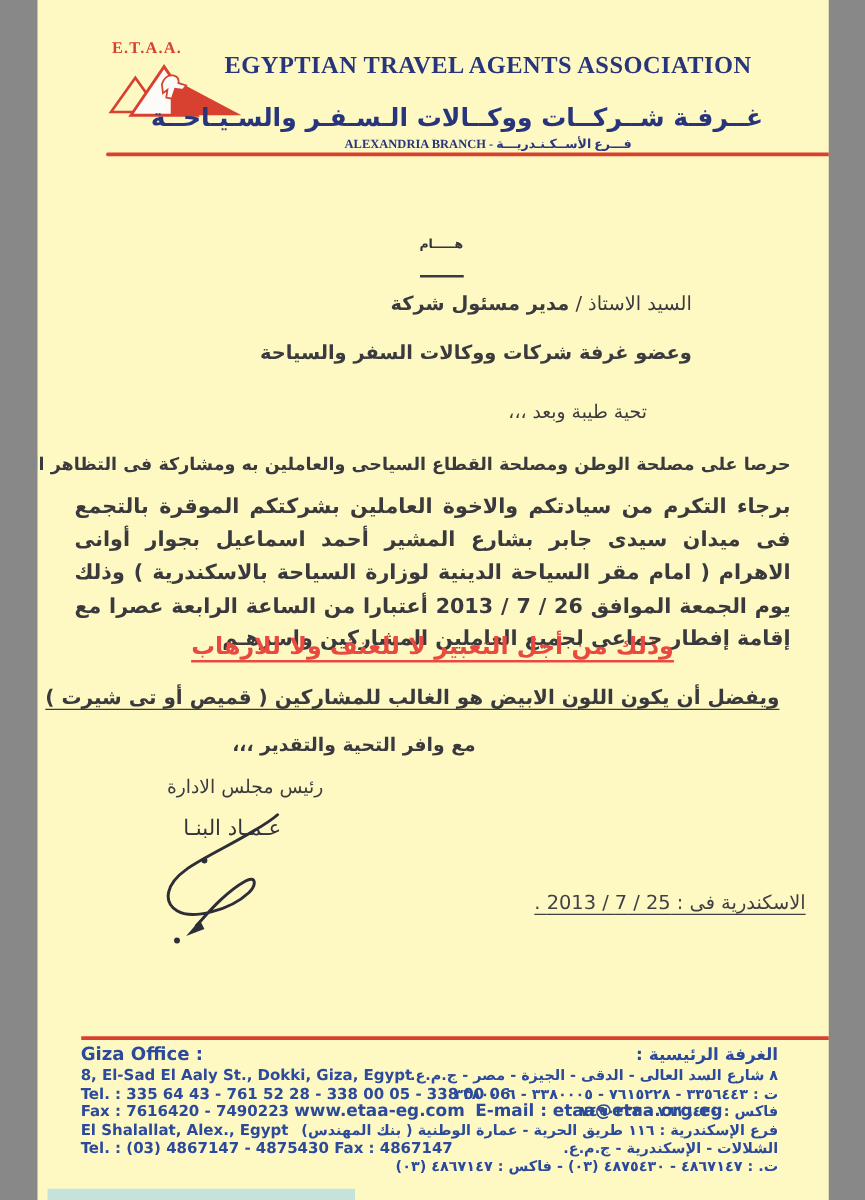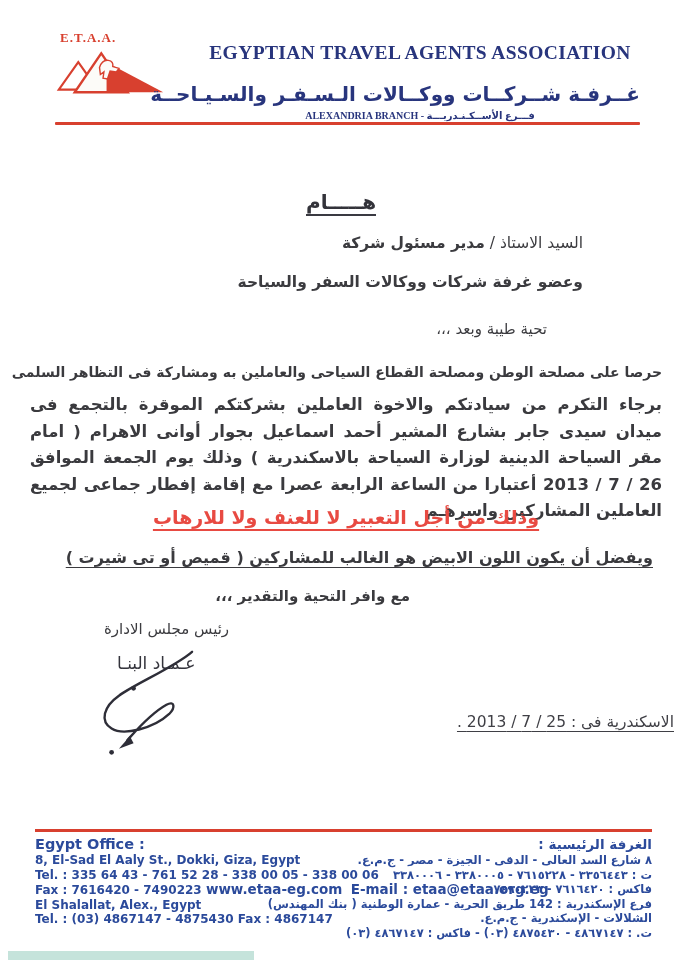--- a/index.html
+++ b/index.html
@@ -1,36 +1,36 @@
 <!DOCTYPE html>
 <html><head>
 <meta charset="utf-8">
 <style>
   html,body{margin:0;padding:0;background:#888;}
   .page{
     position:relative;
-    width:692px;height:960px;
+    width:633px;height:960px;
     margin:0 auto;
-    background:#ffffff;
+    background:#fef9c3;
     font-family:"DejaVu Sans",sans-serif;
     color:#3b3b3f;
     overflow:hidden;
   }
   
   .logo-block{position:absolute;left:52px;top:30px;width:120px;}
   .logo-acronym{color:#d8402f;font-family:"Liberation Serif",serif;font-weight:bold;font-size:13px;letter-spacing:1px;margin-left:8px;}
   .logo-pyramids{display:block;margin-top:2px;}
   .header-titles{position:absolute;right:52px;top:42px;width:440px;text-align:center;}
   .org-en{color:#28357d;font-family:"Liberation Serif",serif;font-weight:bold;font-size:19.5px;letter-spacing:.4px;white-space:nowrap;}
   .org-ar{color:#28357d;font-weight:bold;font-size:20px;direction:rtl;margin-top:18px;white-space:nowrap;}
   .branch-line{color:#28357d;font-weight:bold;font-size:10px;direction:rtl;margin-top:4px;white-space:nowrap;font-family:"Liberation Serif","DejaVu Sans",serif;}
   .header-rule{position:absolute;left:55px;top:122px;width:585px;height:3px;background:#d8402f;border-radius:1px;}
   
   .rtl{direction:rtl;}
-  .imp-heading{position:absolute;left:306px;top:190px;font-weight:bold;font-size:20px;color:#33333a;border-bottom:2.5px solid #3a3a42;padding-bottom:0;}
+  .imp-heading{position:absolute;left:306px;top:190px;font-weight:bold;font-size:10px;color:#33333a;border-bottom:2.5px solid #3a3a42;padding-bottom:19px;}
   .recipient1{position:absolute;right:109px;top:234px;font-size:15.5px;white-space:nowrap;}
   .recipient1 .role{font-weight:bold;}
   .recipient2{position:absolute;right:109px;top:273px;font-size:15.5px;white-space:nowrap;font-weight:bold;}
   .salutation{position:absolute;right:145px;top:320px;font-size:15px;font-weight:500;white-space:nowrap;}
   .intro-line{position:absolute;right:30px;top:364px;font-size:14px;font-weight:bold;white-space:nowrap;color:#3a3a3e;}
   .body-par{position:absolute;right:30px;left:30px;top:392px;font-size:16.5px;font-weight:bold;line-height:26.5px;text-align:justify;color:#3a3a3e;}
   .slogan{position:absolute;left:0;right:0;top:506px;text-align:center;font-size:19px;font-weight:bold;color:#e84a42;text-decoration:underline;text-underline-offset:5px;text-decoration-thickness:2px;}
   .dress-line{position:absolute;right:39px;top:548px;font-size:16px;font-weight:bold;text-decoration:underline;text-underline-offset:4px;white-space:nowrap;color:#3a3a3e;}
   .closing{position:absolute;right:282px;top:587px;font-size:15px;font-weight:bold;white-space:nowrap;color:#3a3a3e;}
   .signer-title{position:absolute;left:104px;top:620px;font-size:15px;white-space:nowrap;direction:rtl;}
@@ -90,36 +90,36 @@
     <polygon points="48,96 36,110 52,104" fill="#2e2e38"></polygon>
     <circle cx="52" cy="44" r="2.6" fill="#2e2e38"></circle>
     <circle cx="28" cy="114" r="2.6" fill="#2e2e38"></circle>
   </svg>
 
   <div class="date-line rtl">الاسكندرية فى : 25 / 7 / 2013 .</div>
 
   <div class="footer-rule"></div>
 
   <div class="footer-left">
-    <div class="f-title">Egypt Office :</div>
+    <div class="f-title">Giza Office :</div>
     <div class="f-line">8, El-Sad El Aaly St., Dokki, Giza, Egypt</div>
     <div class="f-line">Tel. : 335 64 43 - 761 52 28 - 338 00 05 - 338 00 06</div>
     <div class="f-line">
       <span>Fax : 7616420 - 7490223</span>
       <span class="f-big">www.etaa-eg.com</span>&nbsp;
       <span class="f-big">E-mail : </span><span class="f-big">etaa@etaa.org.eg</span>
     </div>
     <div class="f-line">El Shalallat, Alex., Egypt</div>
     <div class="f-line">Tel. : (03) 4867147 - 4875430 Fax : 4867147</div>
   </div>
 
   <div class="footer-right">
     <div class="f-title">الغرفة الرئيسية :</div>
     <div class="f-line">٨ شارع السد العالى - الدقى - الجيزة - مصر - ج.م.ع.</div>
     <div class="f-line">ت : ٣٣٥٦٤٤٣ - ٧٦١٥٢٢٨ - ٣٣٨٠٠٠٥ - ٣٣٨٠٠٠٦</div>
     <div class="f-line">فاكس : ٧٦١٦٤٢٠ - ٧٤٩٠٢٢٣</div>
-    <div class="f-line">فرع الإسكندرية : 142 طريق الحرية - عمارة الوطنية ( بنك المهندس)</div>
+    <div class="f-line">فرع الإسكندرية : ١١٦ طريق الحرية - عمارة الوطنية ( بنك المهندس)</div>
     <div class="f-line">الشلالات - الإسكندرية - ج.م.ع.</div>
     <div class="f-line">ت. : ٤٨٦٧١٤٧ - ٤٨٧٥٤٣٠ (٠٣) - فاكس : ٤٨٦٧١٤٧ (٠٣)</div>
   </div>
 
   <div class="scan-strip"></div>
 </div>
 
 </body></html>

